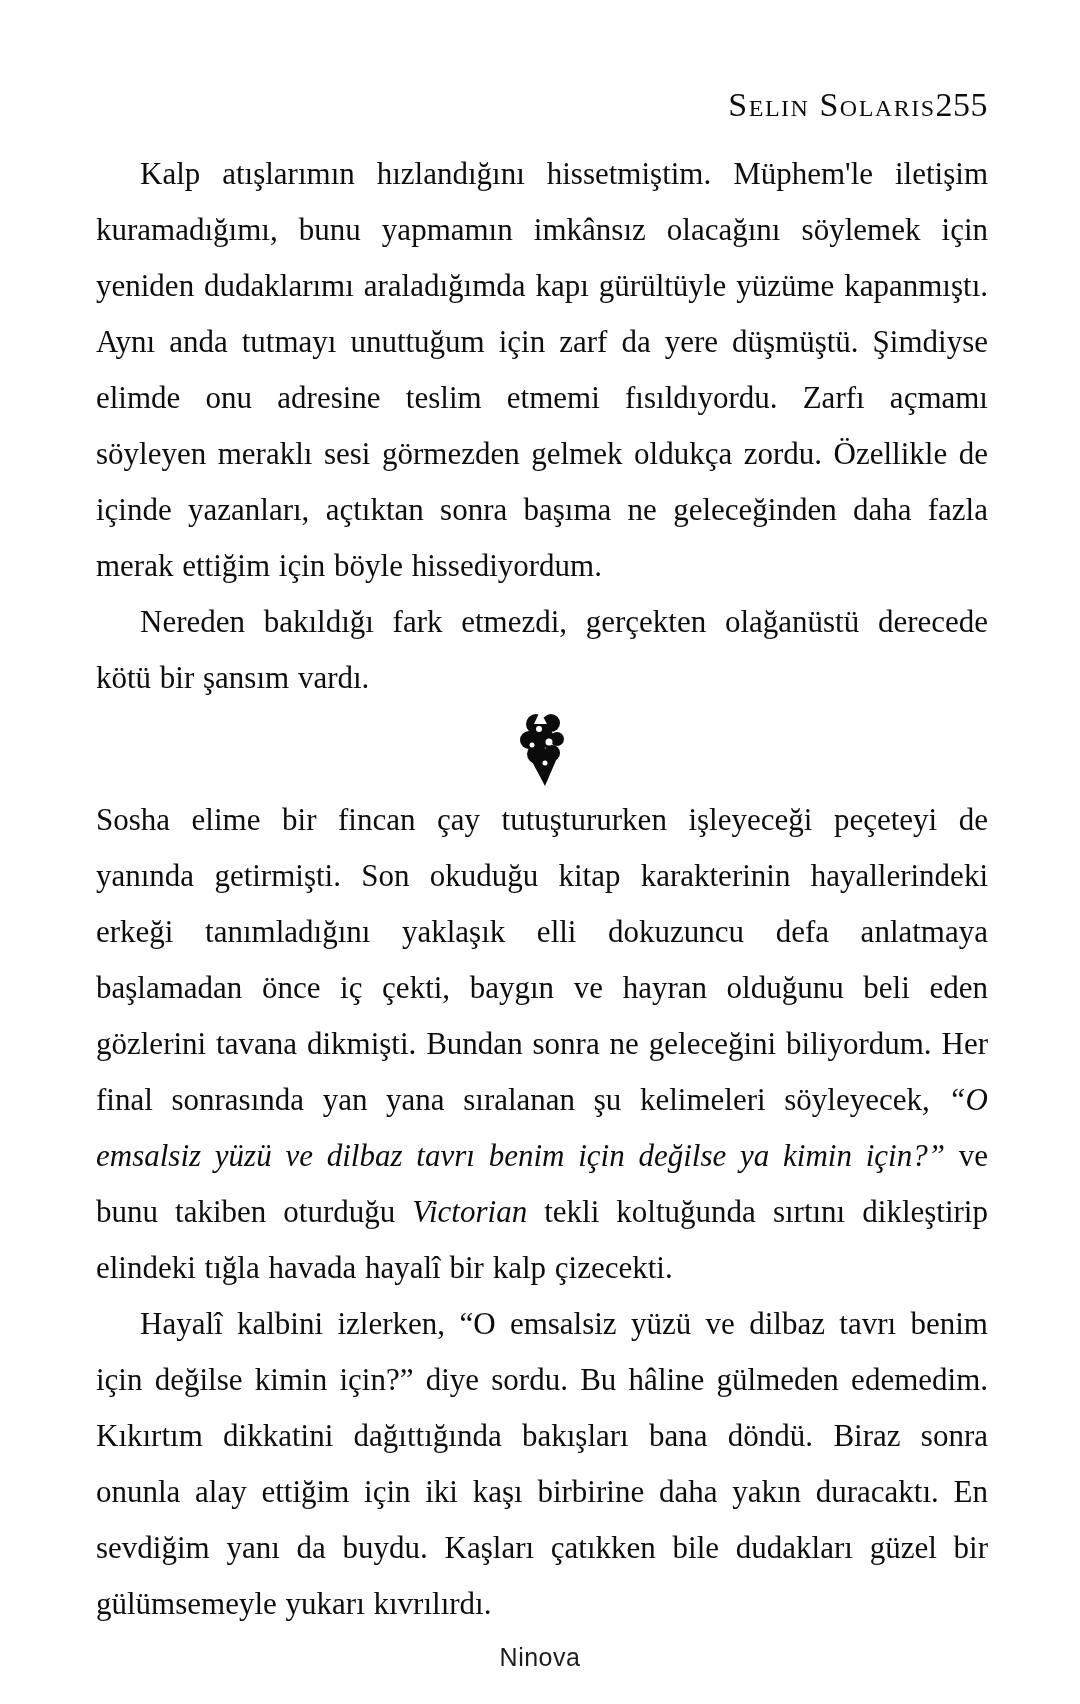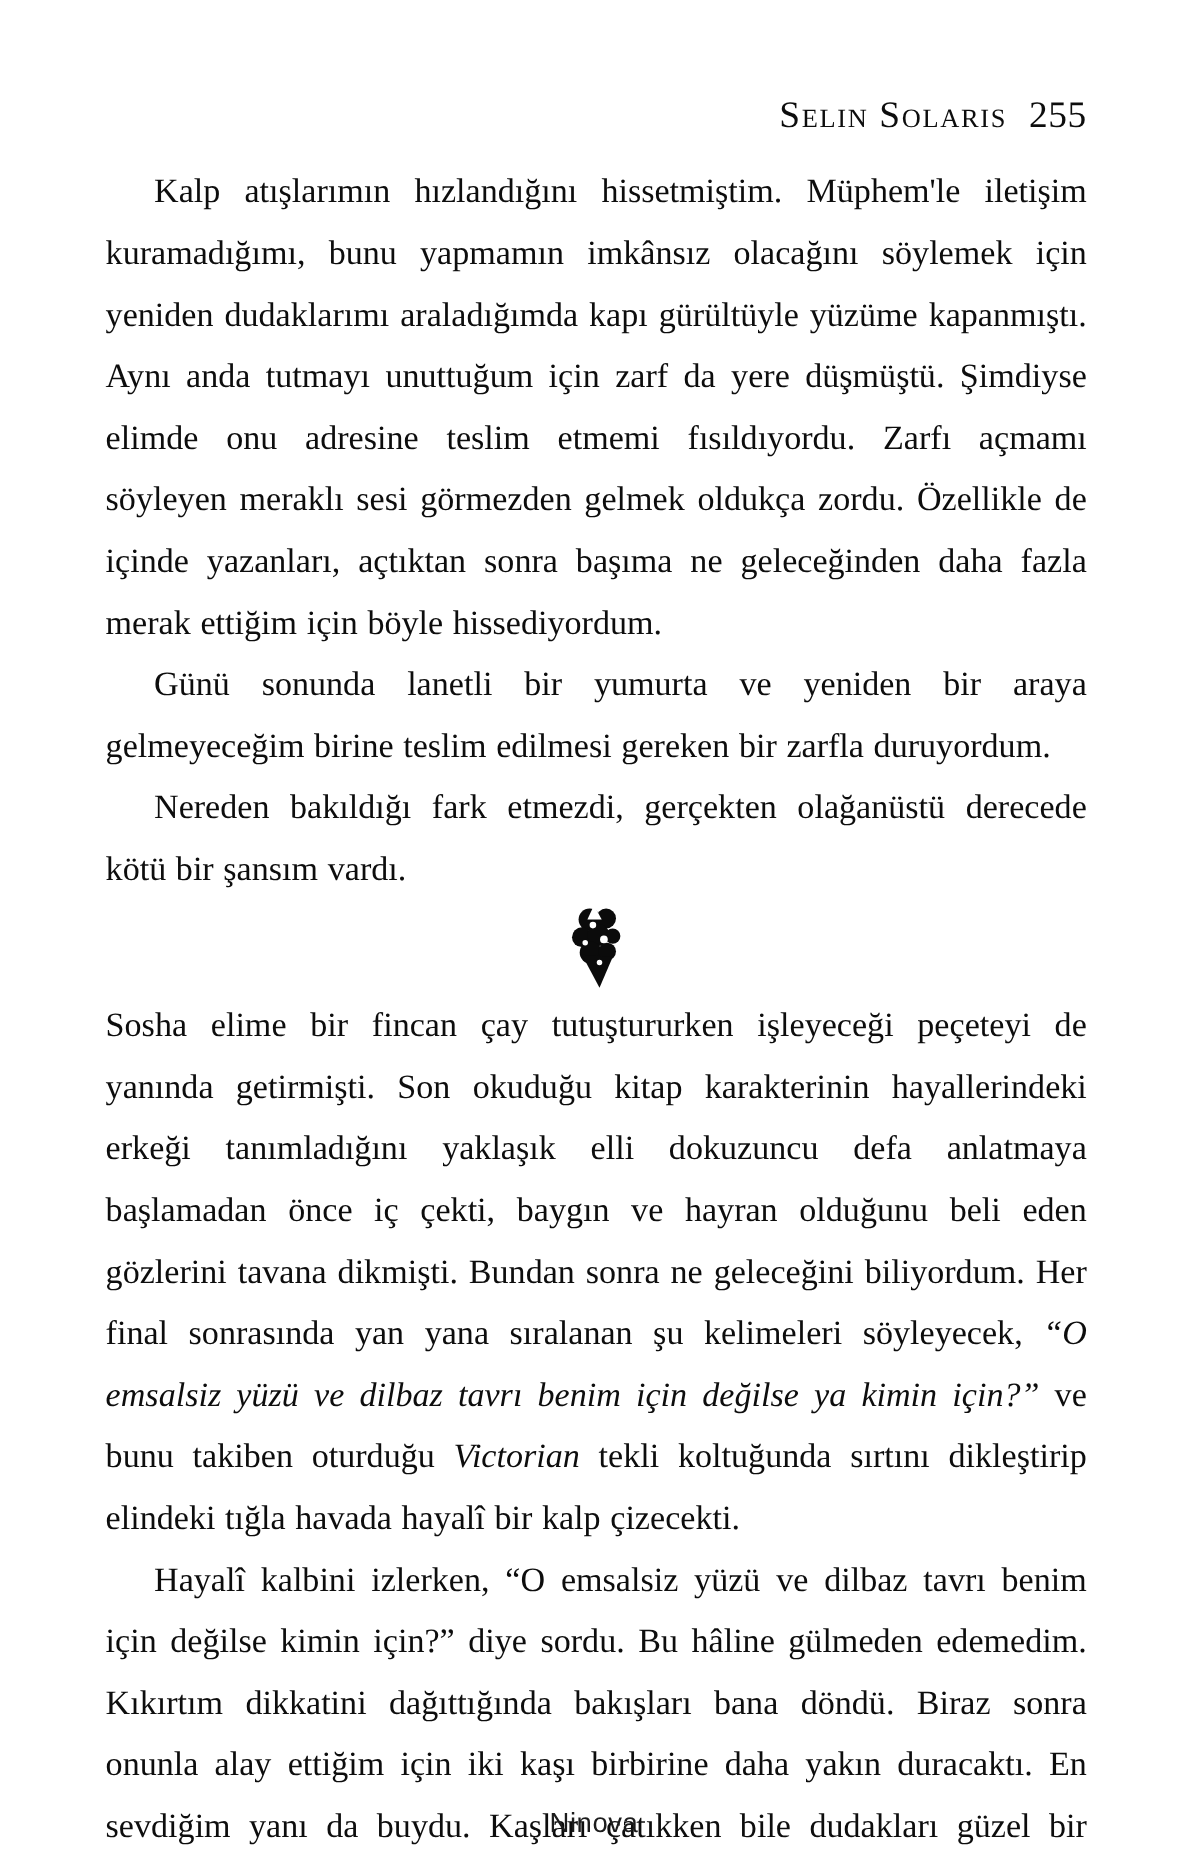--- a/index.html
+++ b/index.html
@@ -15,21 +15,21 @@
 
   .running-header {
     position: absolute;
     top: 86px; left: 96px; width: 892px;
     text-align: right;
     font-variant: small-caps;
     font-size: 34px;
     letter-spacing: 1.5px;
     white-space: nowrap;
   }
-  .book-title { margin-right: 20px; }
+  .book-title { }
   .page-number { letter-spacing: 0.5px; }
 
   .text-block {
     position: absolute;
     top: 146px; left: 96px; width: 892px;
     font-size: 31px;
     line-height: 56px;
     text-align: justify;
     word-spacing: 1px;
   }
@@ -59,21 +59,20 @@
 <body style="background: rgb(255, 255, 255); color: rgb(13, 13, 13);">
 
 <div class="page">
 
   <div class="running-header">
     <span class="book-title">Selin Solaris</span><span class="page-number">255</span>
   </div>
 
   <div class="text-block" id="text-block">
       <p class="indent"><span class="">Kalp atışlarımın hızlandığını hissetmiştim. Müphem'le iletişim kuramadığımı, bunu yapmamın imkânsız olacağını söylemek için yeniden dudaklarımı araladığımda kapı gürültüyle yüzüme kapanmıştı. Aynı anda tutmayı unuttuğum için zarf da yere düşmüştü. Şimdiyse elimde onu adresine teslim etmemi fısıldıyordu. Zarfı açmamı söyleyen meraklı sesi görmezden gelmek oldukça zordu. Özellikle de içinde yazanları, açtıktan sonra başıma ne geleceğinden daha fazla merak ettiğim için böyle hissediyordum.</span></p>
-      <p class="indent"><span class="">Günü sonunda lanetli bir yumurta ve yeniden bir araya gelmeyeceğim birine teslim edilmesi gereken bir zarfla duruyordum.</span></p>
       <p class="indent"><span class="">Nereden bakıldığı fark etmezdi, gerçekten olağanüstü derecede kötü bir şansım vardı.</span></p>
   <div class="ornament-wrap">
     <svg class="ornament" width="46" height="78" viewBox="0 0 46 78" xmlns="http://www.w3.org/2000/svg">
       <g fill="#0b0b0b">
         <circle cx="17" cy="13" r="10"></circle>
         <circle cx="32" cy="12" r="9"></circle>
         <circle cx="10" cy="29" r="9"></circle>
         <circle cx="25" cy="27" r="10"></circle>
         <circle cx="38" cy="28" r="7"></circle>
         <circle cx="18" cy="43" r="10"></circle>

